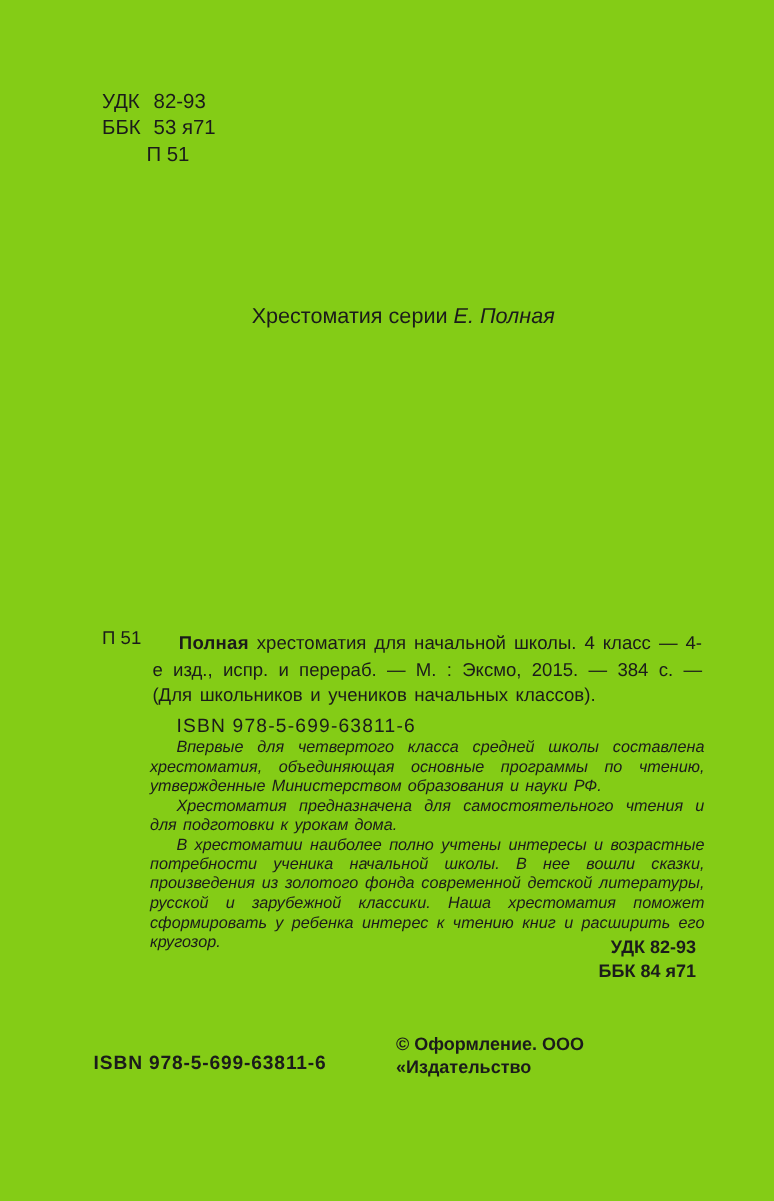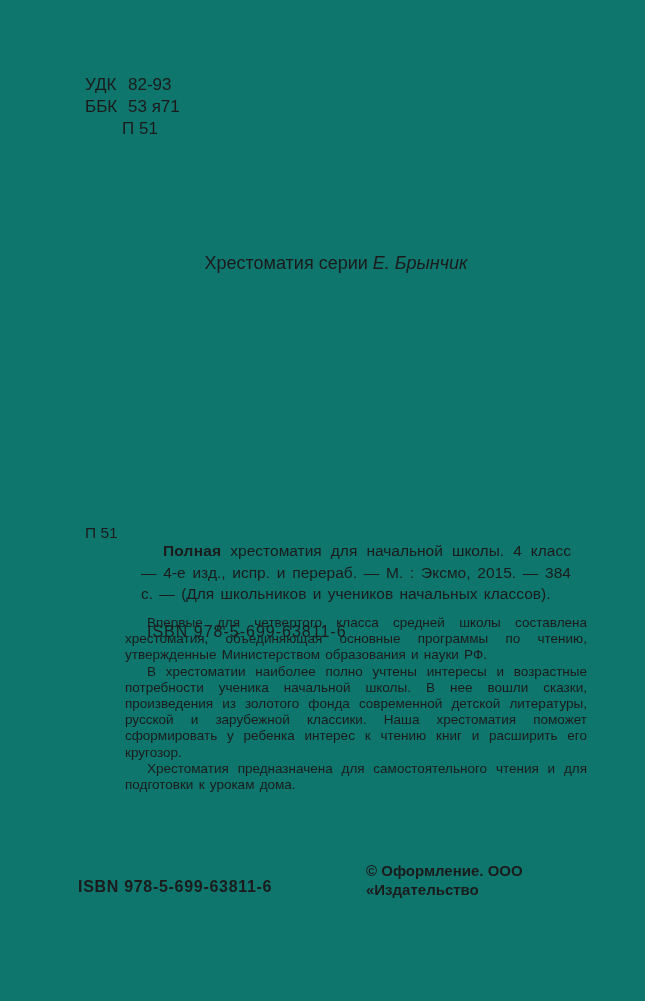--- a/index.html
+++ b/index.html
@@ -1,55 +1,55 @@
 <!DOCTYPE html>
 <html lang="ru"><head>
 <meta charset="utf-8">
 <style>
   html, body { margin: 0; padding: 0; background: #e9e9e9; }
   .page {
     position: relative;
     width: 645px;
     height: 1001px;
     margin: 0 auto;
-    background: #0f766e;
+    background: #84cc16;
     color: #1b1b1b;
     font-family: "Liberation Sans", sans-serif;
     overflow: hidden;
   }
   
   .top-codes { position: absolute; left: 85px; top: 74px; font-size: 17px; line-height: 22px; }
   .code-row { display: flex; }
   .code-label { width: 43px; flex: 0 0 43px; }
   .code-value.offset { margin-left: -6px; }
   
   .credits { position: absolute; left: 80px; top: 252px; width: 512px; text-align: center; font-size: 18px; }
   .credit-line { line-height: 22px; }
   .credit-line.first { margin-bottom: 22px; }
   .italic { font-style: italic; }
   
   .catalog { position: absolute; left: 125px; top: 524px; width: 462px; }
   .catalog-index { position: absolute; left: -40px; top: 0; font-size: 15.5px; }
   .catalog-text {
-    margin: 16px; font-size: 15.5px; line-height: 21.5px;
+    margin: 2px; font-size: 15.5px; line-height: 21.5px;
     text-align: justify; text-indent: 22px; word-spacing: 2px;
   }
   .catalog-text b { letter-spacing: 0.2px; }
   .catalog-isbn { margin-top: 4px; padding-left: 22px; font-size: 16px; letter-spacing: 1px; line-height: 21px; }
   
   .annotation { position: absolute; left: 125px; top: 615px; width: 462px; font-size: 13.5px; line-height: 16.2px; }
   .annotation p {
     margin: 0; text-align: justify; text-indent: 22px;
-    word-spacing: 1.5px; hyphens: manual; -webkit-hyphens: manual;
+    word-spacing: 1.5px; hyphens: manual; font-style: italic; -webkit-hyphens: manual;
   }
   
   .bottom-codes { position: absolute; right: 65px; top: 780px; text-align: right; font-size: 15px; font-weight: bold; line-height: 20px; }
   
   .footer-isbn { position: absolute; left: 78px; top: 878px; font-size: 16px; font-weight: bold; letter-spacing: 0.7px; }
-  .footer-copyright { position: absolute; left: 330px; top: 861px; width: 270px; font-size: 15px; font-weight: bold; line-height: 19px; margin-left: 36px; }
+  .footer-copyright { position: absolute; left: 330px; top: 861px; width: 270px; font-size: 15px; font-weight: bold; line-height: 19px; }
   .footer-copyright .indent { padding-left: 8px; }
 </style>
 </head>
 <body>
 
 <div class="page">
 
   <div class="top-codes">
     <div class="code-row">
       <span class="code-label">УДК</span>
@@ -60,36 +60,40 @@
       <span class="code-value">53 я71</span>
     </div>
     <div class="code-row">
       <span class="code-label"></span>
       <span class="code-value offset">П 51</span>
     </div>
   </div>
 
   <div class="credits">
     <div class="credit-line first">
-      <span>Хрестоматия серии </span><span class="italic">Е. Брынчик</span>
+      <span>Хрестоматия серии </span><span class="italic">Е. Полная</span>
     </div>
   </div>
 
   <div class="catalog">
     <span class="catalog-index">П 51</span>
     <p class="catalog-text"><b>Полная</b><span> хрестоматия для начальной школы. 4 класс — 4-е изд., испр. и перераб. — М. : Эксмо, 2015. — 384 с. — (Для школьников и учеников начальных классов).</span></p>
     <div class="catalog-isbn">ISBN 978-5-699-63811-6</div>
   </div>
 
   <div class="annotation">
     <p>Впервые для четвертого класса средней школы составлена хрестома­тия, объединяющая основные программы по чтению, утвержденные Ми­нистерством образования и науки РФ.</p>
+    <p>Хрестоматия предназначена для самостоятельного чтения и для под­готовки к урокам дома.</p>
     <p>В хрестоматии наиболее полно учтены интересы и возрастные потреб­ности ученика начальной школы. В нее вошли сказки, произведения из золотого фонда современной детской литературы, русской и зарубежной классики. Наша хрестоматия поможет сформировать у ребенка интерес к чтению книг и расширить его кругозор.</p>
-    <p>Хрестоматия предназначена для самостоятельного чтения и для под­готовки к урокам дома.</p>
   </div>
 
+  <div class="bottom-codes">
+    <div>УДК 82-93</div>
+    <div>ББК 84 я71</div>
+  </div>
 
   <div class="footer-isbn">ISBN 978-5-699-63811-6</div>
 
   <div class="footer-copyright">
     <div>© Оформление. ООО «Издательство</div>
   </div>
 
 </div>
 
 </body></html>

